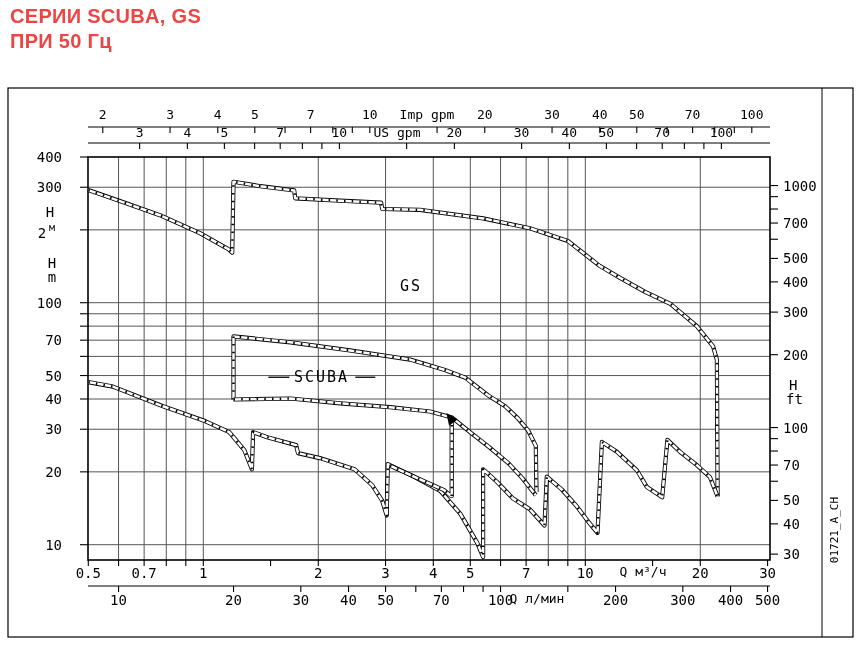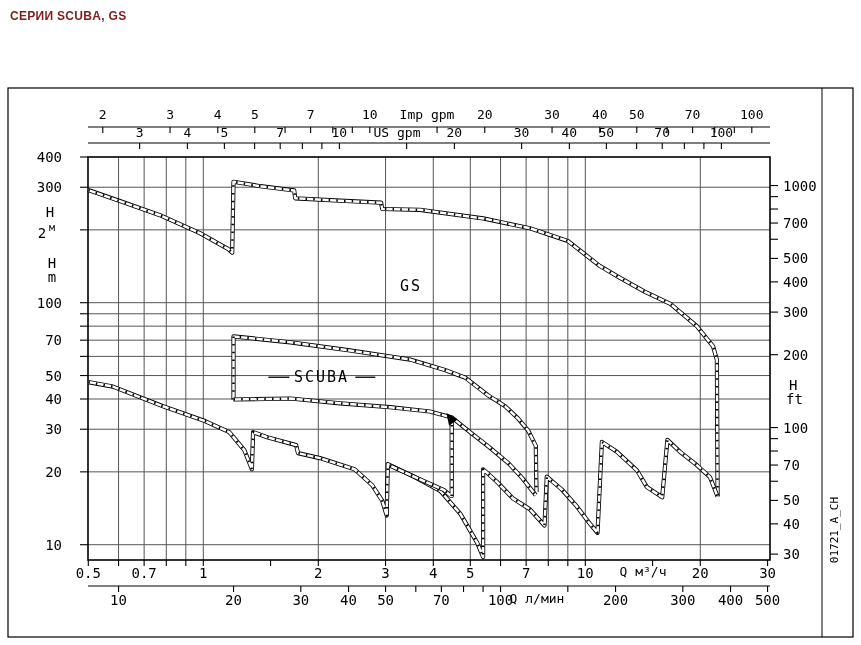--- a/index.html
+++ b/index.html
@@ -1,28 +1,29 @@
 <!DOCTYPE html>
 <html><head>
 <meta charset="utf-8">
 <style>
   html,body{margin:0;padding:0;background:#fff;}
   .page{position:relative;width:861px;height:645px;background:#fff;overflow:hidden;
         font-family:"Liberation Sans",sans-serif;}
-  .title-block{position:absolute;left:10px;top:4px;font-weight:bold;font-size:12px;
-        line-height:25px;color:#7f1d1d;letter-spacing:0.3px;}
+  .title-block{position:absolute;left:10px;top:4px;font-weight:bold;font-size:20px;
+        line-height:25px;color:#ef4444;letter-spacing:0.3px;}
   .figure-frame{position:absolute;left:0;top:0;width:861px;height:645px;}
   svg text{font-family:"DejaVu Sans Mono",monospace;fill:#000;}
 </style>
 </head>
 <body>
 
 <div class="page">
   <div class="title-block">
     <div>СЕРИИ SCUBA, GS</div>
+    <div>ПРИ 50 Гц</div>
   </div>
   <div class="figure-frame">
     <svg id="chart" width="861" height="645" viewBox="0 0 861 645">
         <g>
           <rect x="8" y="88" width="845" height="549" fill="none" stroke="#000000" stroke-width="1.2"></rect>
           <line x1="822" y1="88" x2="822" y2="637" stroke="#000000" stroke-width="1"></line>
         </g>
         <g>
           <line x1="118.55377764655188" y1="157" x2="118.55377764655188" y2="560" stroke="#555555" stroke-width="1"></line>
           <line x1="144.1274512854461" y1="157" x2="144.1274512854461" y2="560" stroke="#555555" stroke-width="1"></line>

